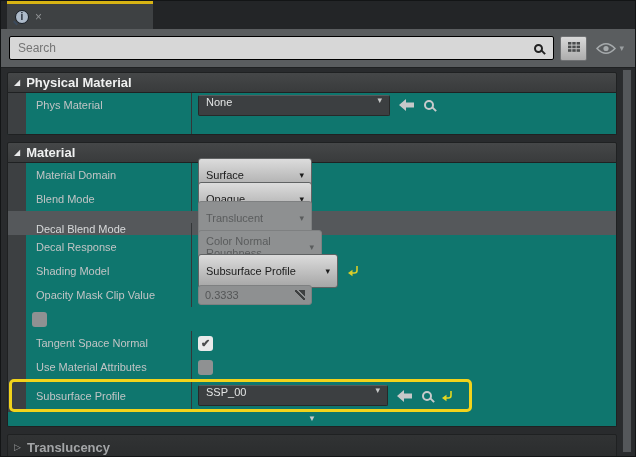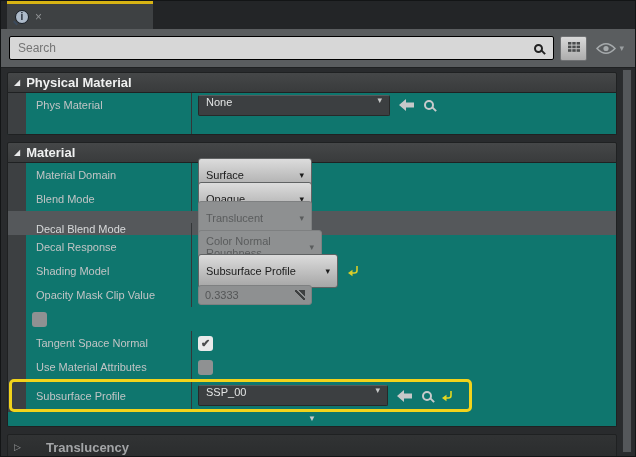--- a/index.html
+++ b/index.html
@@ -38,21 +38,21 @@
 
   
   .content{ position:absolute; top:68px; left:0; right:0; bottom:0; background:#292b2d;
             padding:3px 18px 0 6px; }
   .cat{ margin-bottom:7px; }
   .cat-header{ height:21px; background:linear-gradient(#454748,#393b3c);
                border:1px solid #1f2122; border-radius:2px 2px 0 0;
                display:flex; align-items:center; gap:6px; padding:0 6px; }
   .cat-header.collapsed{ background:linear-gradient(#313334,#2a2c2d); border-radius:2px; height:26px; }
   .cat-title{ font-size:13px; font-weight:bold; color:#f0f1f1; }
-  .cat-header.collapsed .cat-title{ color:#a3a5a7;margin-left:19px; }
+  .cat-header.collapsed .cat-title{ color:#a3a5a7; }
   .exp-icon{ color:#e8e9e9; font-size:8px; line-height:1; }
   .exp-icon.collapsed{ color:#9a9c9e; font-size:9px; }
   .cat-body{ background:#0f766e; border:1px solid #1f2122; border-top:none; border-radius:0 0 2px 2px; }
 
   .row{ display:flex; height:24px; align-items:stretch; position:relative; }
   .row-strip{ width:18px; background:#3d4042; flex:none; }
   .row-label{ width:166px; flex:none; display:flex; align-items:center; padding-left:10px;
               font-size:11px; color:#c2c4c5; border-right:1px solid #333638; }
   .row-value{ flex:1; display:flex; align-items:center; padding-left:6px; gap:9px; }
   .row.hover{ background:#55585b;align-items:flex-end; }

